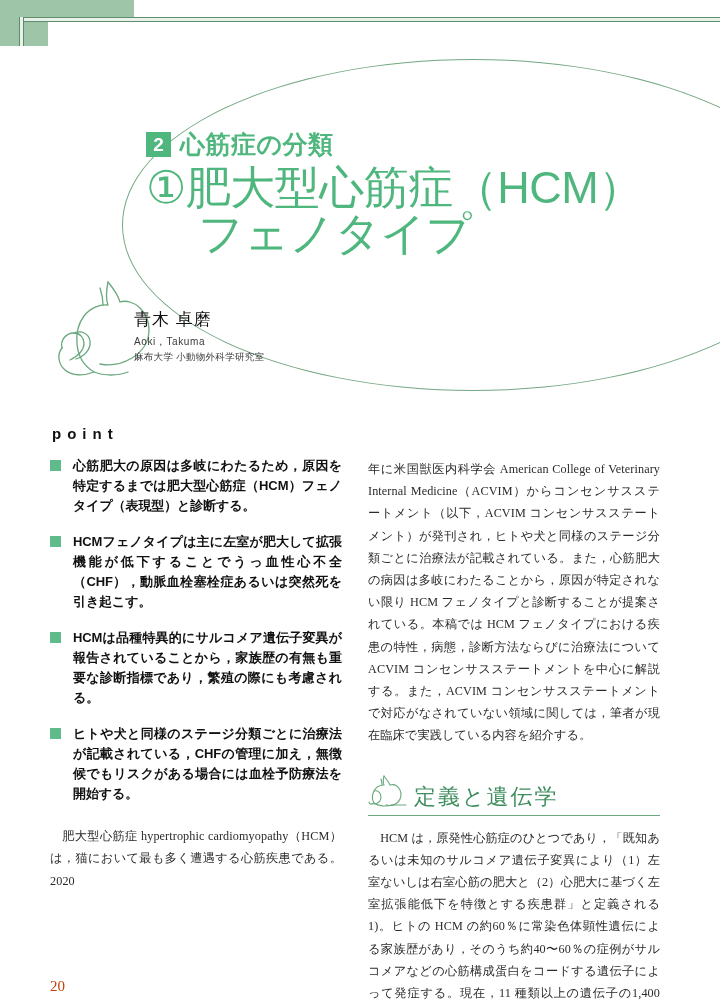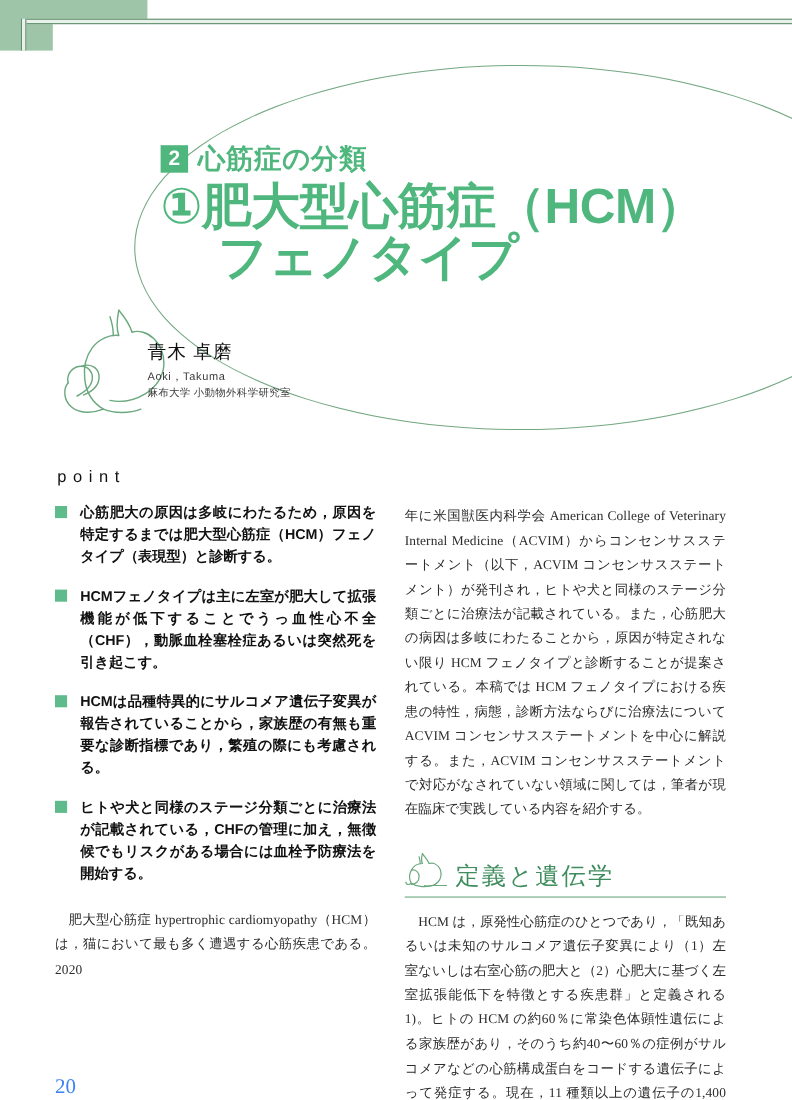--- a/index.html
+++ b/index.html
@@ -93,21 +93,21 @@
   }
   .chapter-title {
     font-size: 25px;
     font-weight: 700;
     color: #4fb77e;
     letter-spacing: 0.5px;
     white-space: nowrap;
   }
   .main-title {
     font-size: 45px;
-    font-weight: 700;
+    font-weight: 400;
     color: #4fb77e;
     line-height: 1.02;
     letter-spacing: -0.5px;
     white-space: nowrap;
   }
   .main-title .l2 {
     display: block;
     padding-left: 52px;
   }
 
@@ -155,21 +155,21 @@
   .col-right {
     position: absolute;
     left: 368px;
     top: 458px;
     width: 292px;
   }
 
   
   .point-heading {
     font-size: 15px;
-    font-weight: 400;
+    font-weight: 700;
     letter-spacing: 6px;
     color: #111;
     margin: 0 0 14px 2px;
   }
   .point-item {
     display: flex;
     gap: 12px;
     margin-bottom: 17px;
   }
   .point-bullet {
@@ -226,22 +226,22 @@
   }
   .body-p.no-indent { text-indent: 0; }
 
   .sec-block { margin-top: 22px; }
 
   
   .page-num {
     position: absolute;
     left: 50px;
     top: 978px;
-    font-size: 19px;
-    color: #3b82f6;
+    font-size: 15px;
+    color: #c2410c;
     font-family: "Liberation Serif", "DejaVu Serif", serif;
   }
 </style>
 </head>
 <body>
 
 <div class="corner-block"></div>
 <div class="corner-block-2"></div>
 <div class="rule-top"></div>
 <div class="rule-left"></div>

